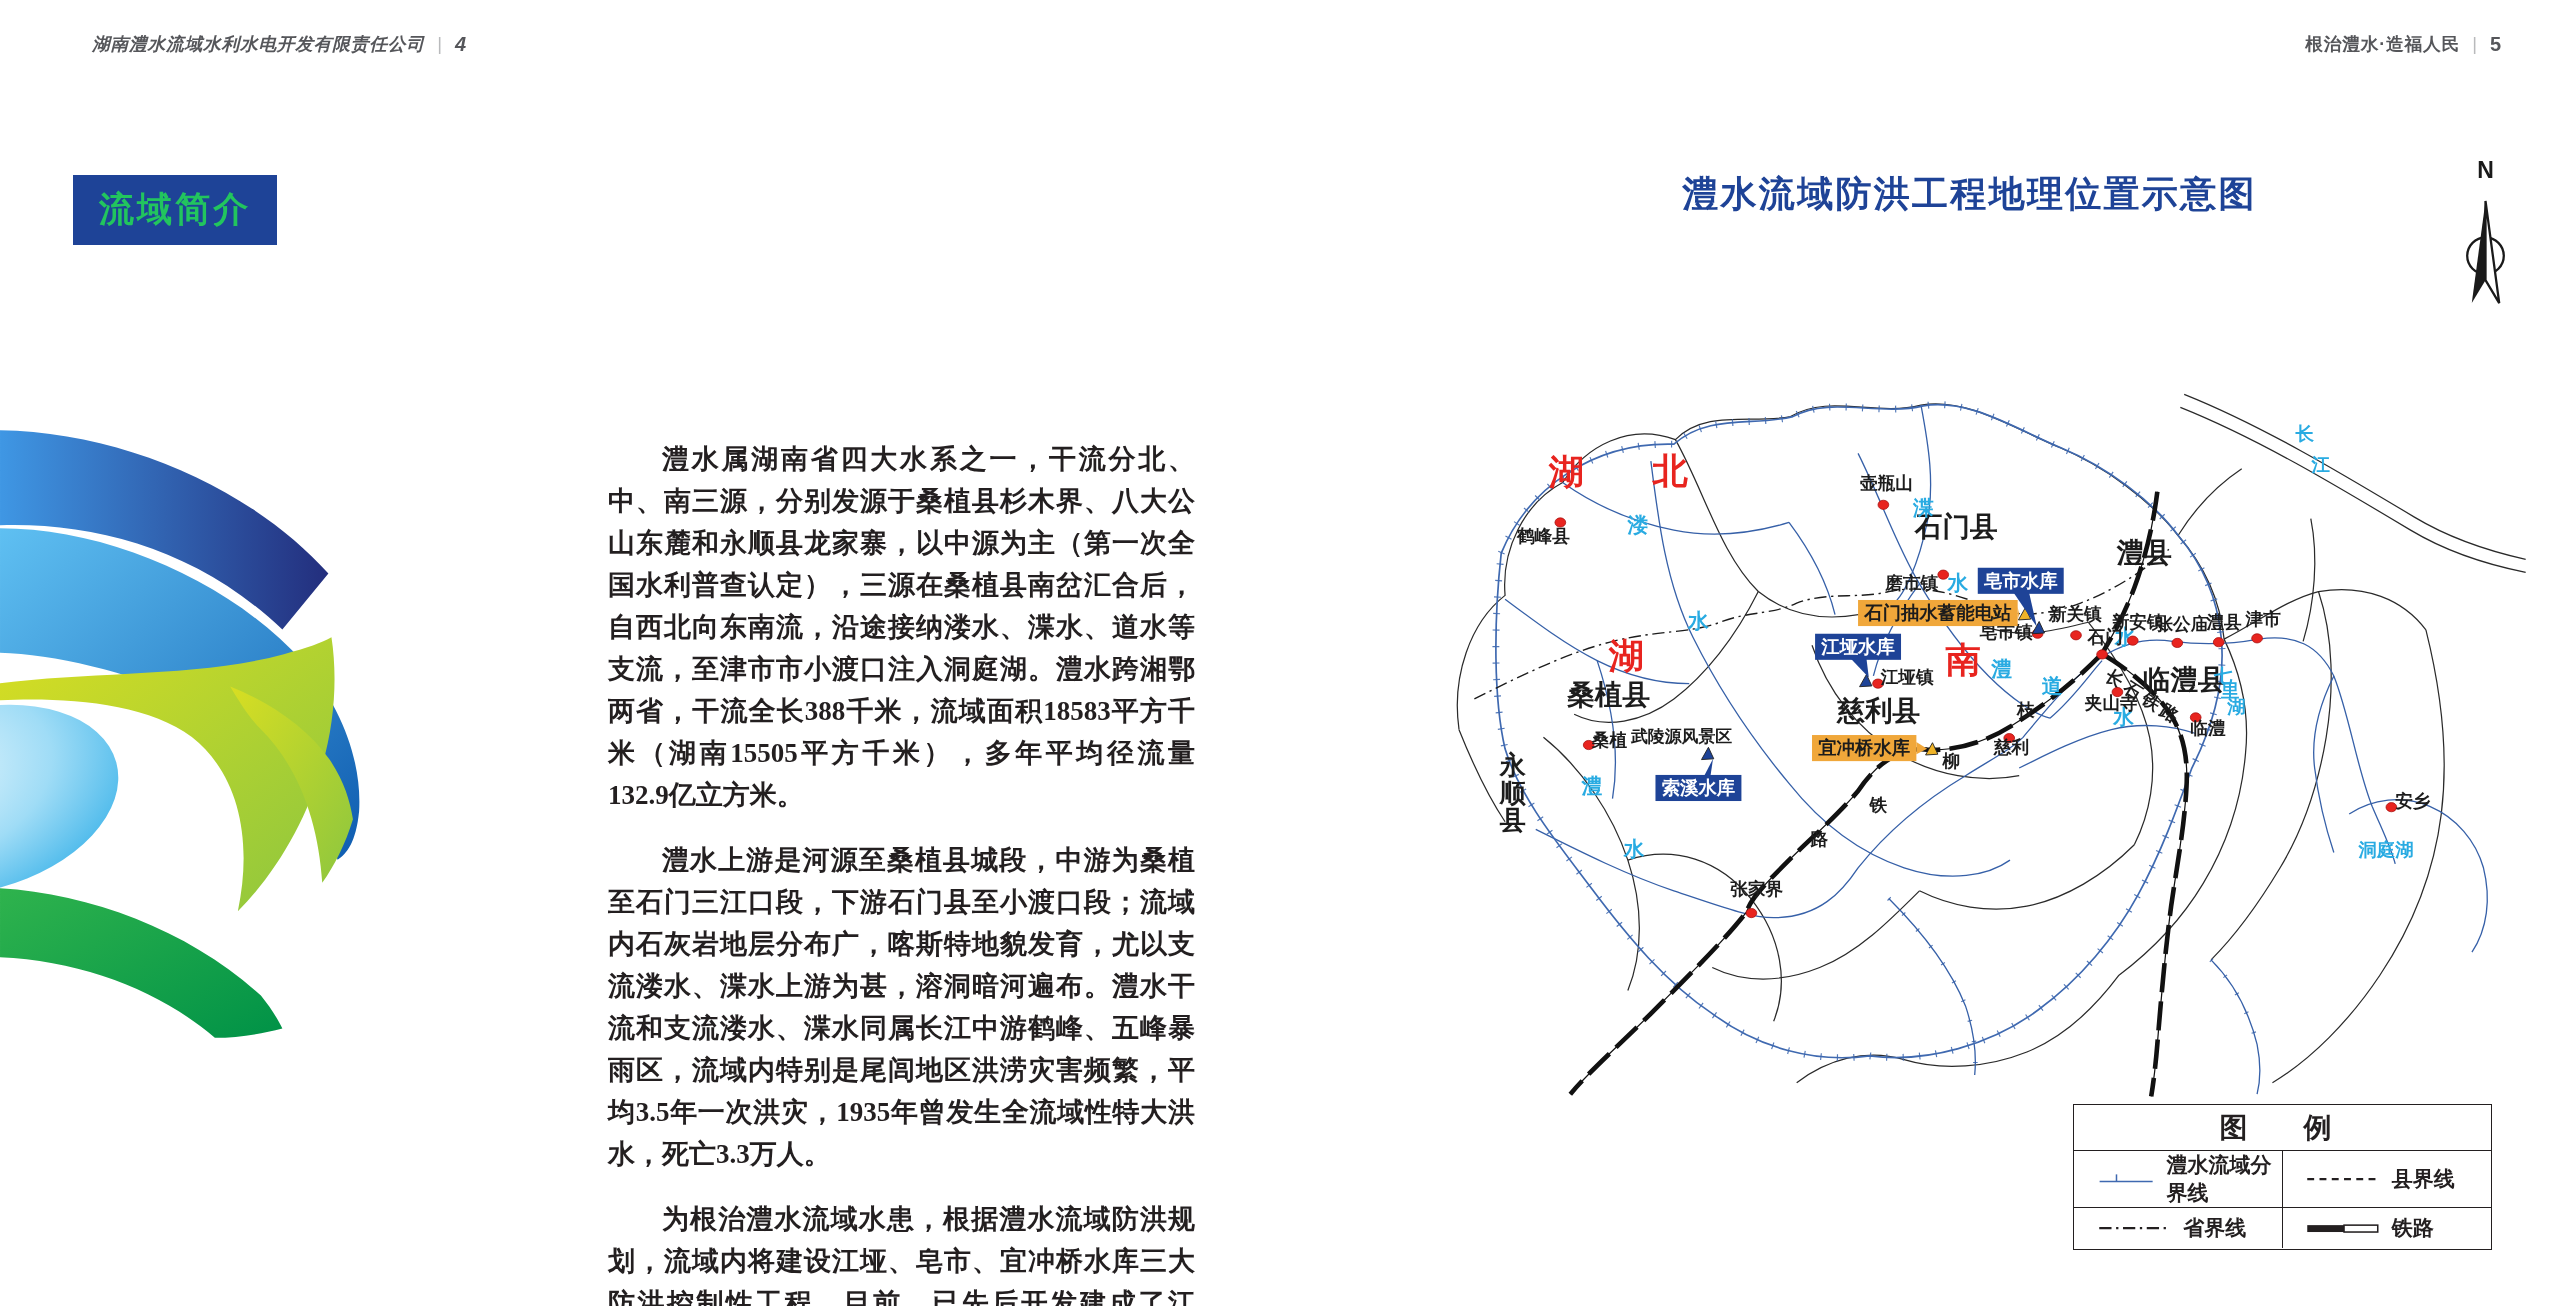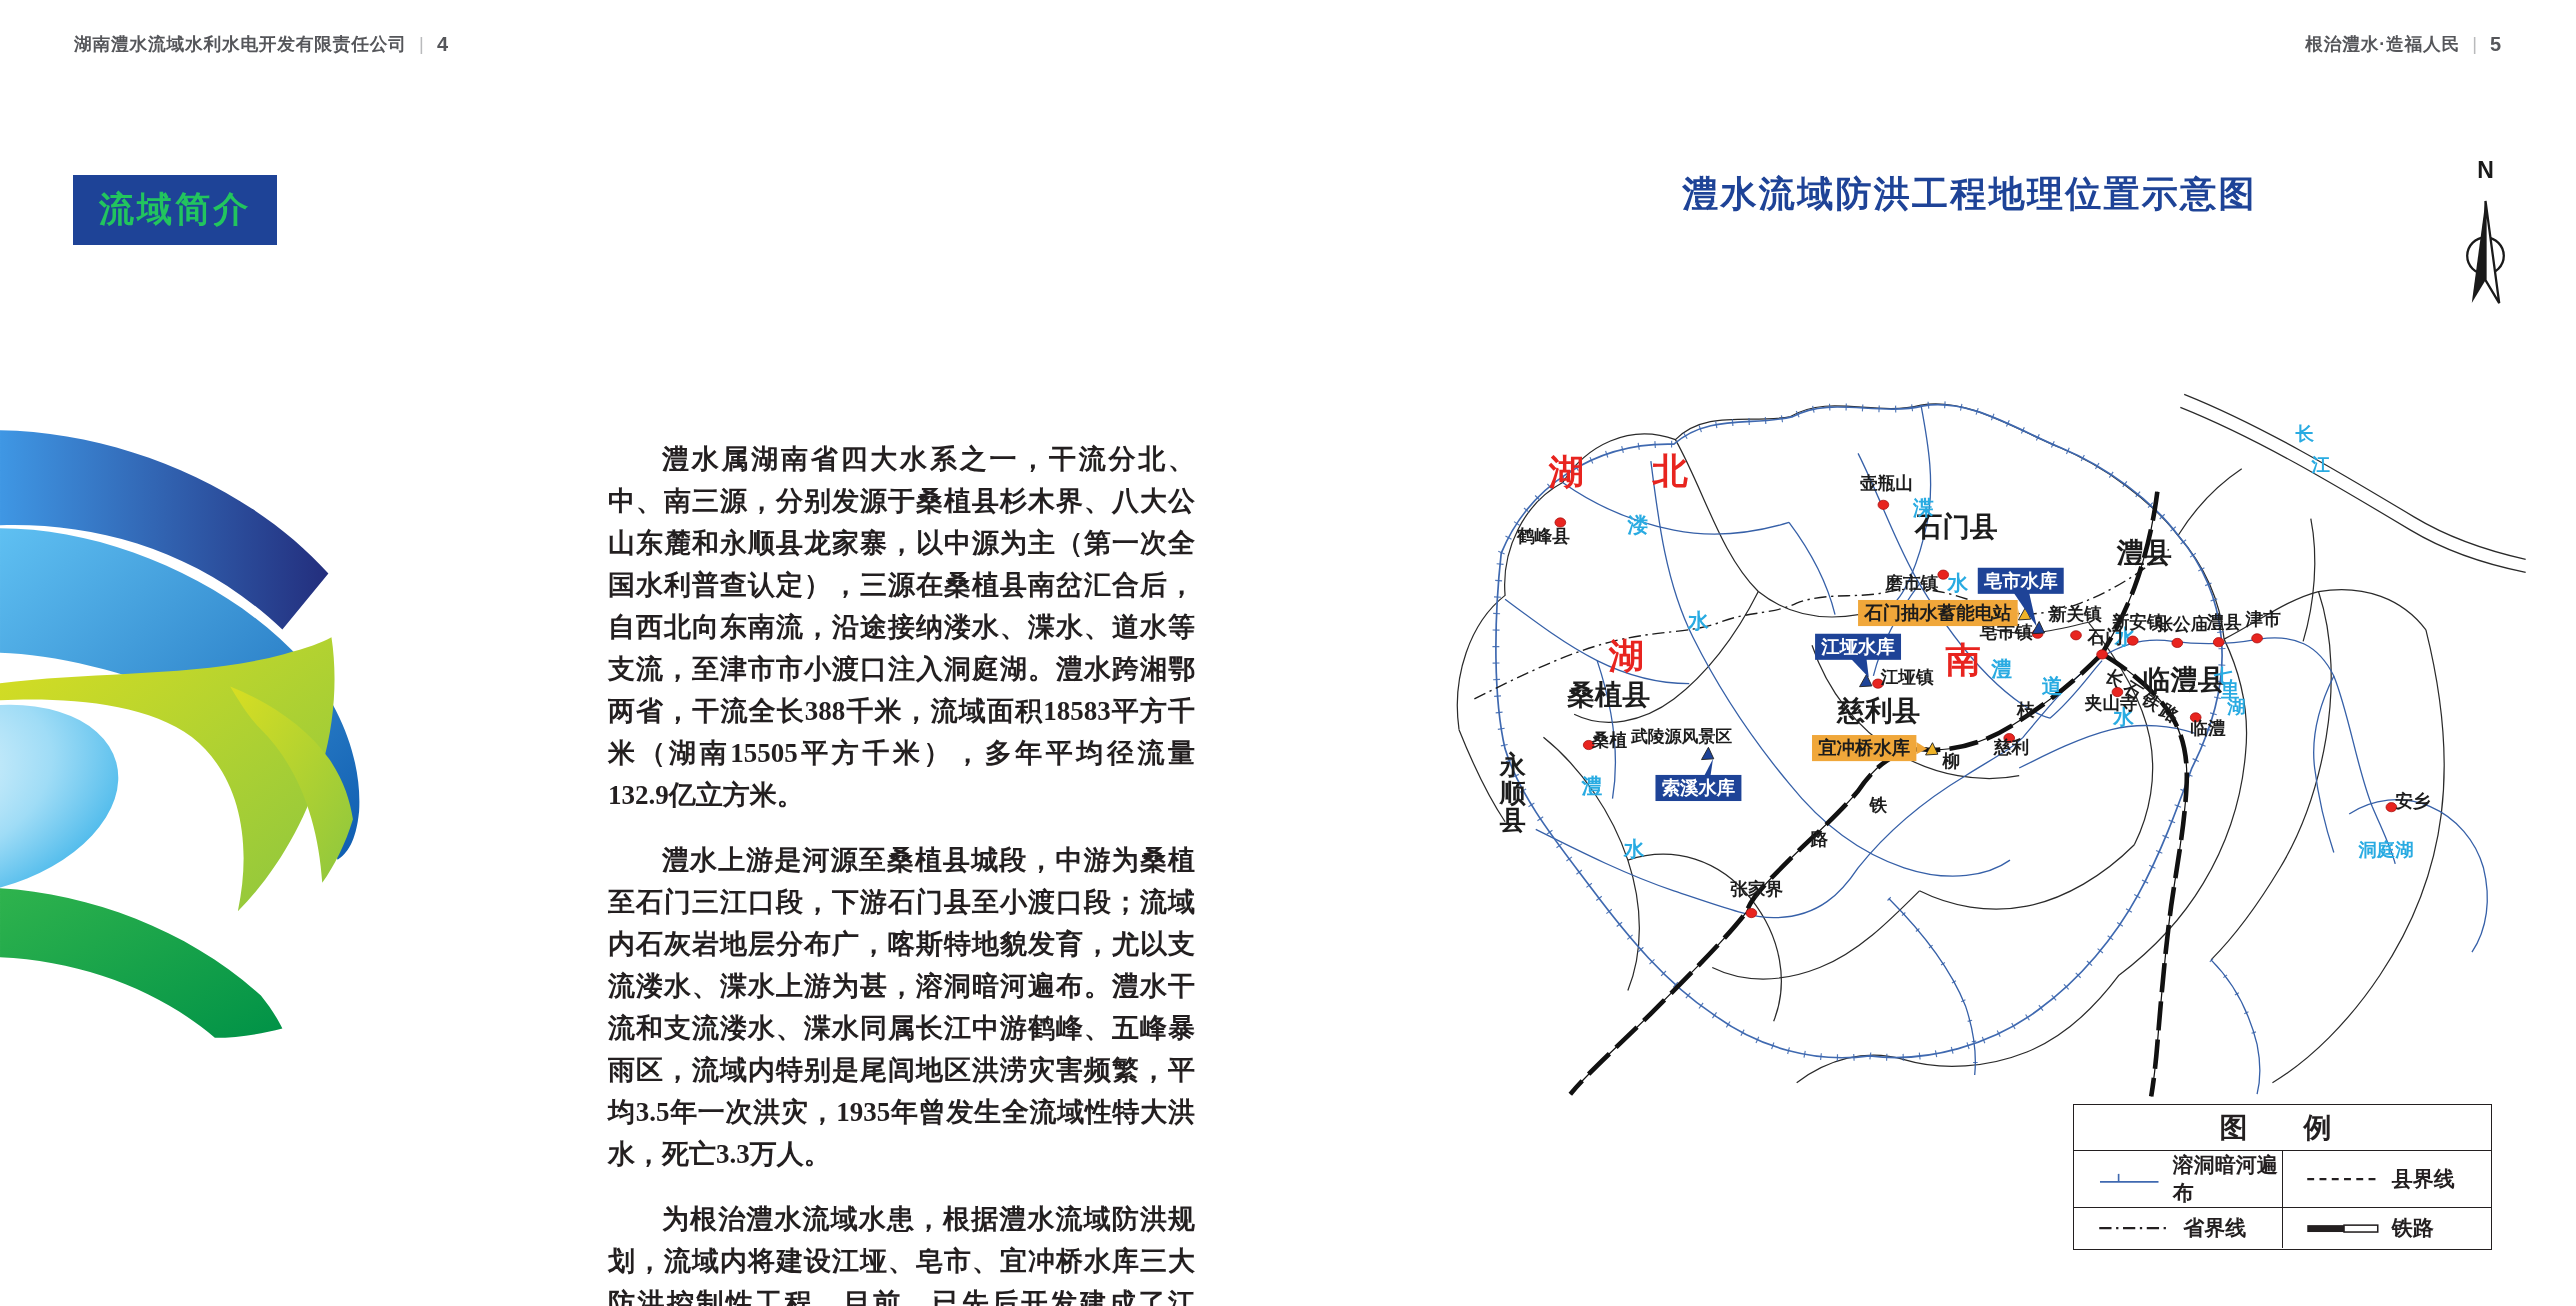--- a/index.html
+++ b/index.html
@@ -1,21 +1,21 @@
 <!DOCTYPE html>
 <html style="font-size:12.3px"><head>
 <meta charset="utf-8">
 <style>
   html,body{margin:0;padding:0;background:#ffffff;}
   body{font-family:"Liberation Sans", sans-serif;}
   .spread{position:relative;width:2576px;height:1306px;background:#ffffff;overflow:hidden;}
 
   
   .hdr{position:absolute;top:32px;font-size:17.7px;font-weight:bold;color:#55565a;letter-spacing:0.8px;display:flex;align-items:center;gap:12.3px;}
-  .hdr-left{left:74px;}
+  .hdr-left{left:92px;font-style:italic;}
   .hdr-right{right:74px;}
   .hdr .sep{color:#b9babc;font-weight:normal;font-size:18.4px;}
   .hdr .pnum{font-size:20px;}
 
   
   .sec-title{position:absolute;left:73px;top:175px;background:#1e4397;color:#22c55e;
     font-size:35px;font-weight:bold;padding:10.7px 26px 12.3px 26px;letter-spacing:3.1px;}
 
   
   .bodytext{position:absolute;left:608px;top:427px;width:587px;color:#231f20;
@@ -312,21 +312,21 @@
   </div>
 
   <div class="legend">
     <div class="lg-title">图　例</div>
     <div class="lg-grid">
       <div class="lg-cell">
         <svg width="77" height="18.4" viewBox="0 0 100 24">
           <path d="M6,16 H94" stroke="#3f69b0" stroke-width="2.5" fill="none"></path>
           <path d="M34,16 V4" stroke="#3f69b0" stroke-width="2.5" fill="none"></path>
         </svg>
-        <span class="lg-label">溶洞暗河遍布</span>
+        <span class="lg-label">澧水流域分界线</span>
       </div>
       <div class="lg-cell">
         <svg width="77" height="18.4" viewBox="0 0 100 24">
           <path d="M4,12 H96" stroke="#231f20" stroke-width="3" stroke-dasharray="9 7" fill="none"></path>
         </svg>
         <span class="lg-label">县界线</span>
       </div>
       <div class="lg-cell">
         <svg width="77" height="18.4" viewBox="0 0 100 24">
           <path d="M4,12 H96" stroke="#231f20" stroke-width="3" stroke-dasharray="16 6 3 6" fill="none"></path>

